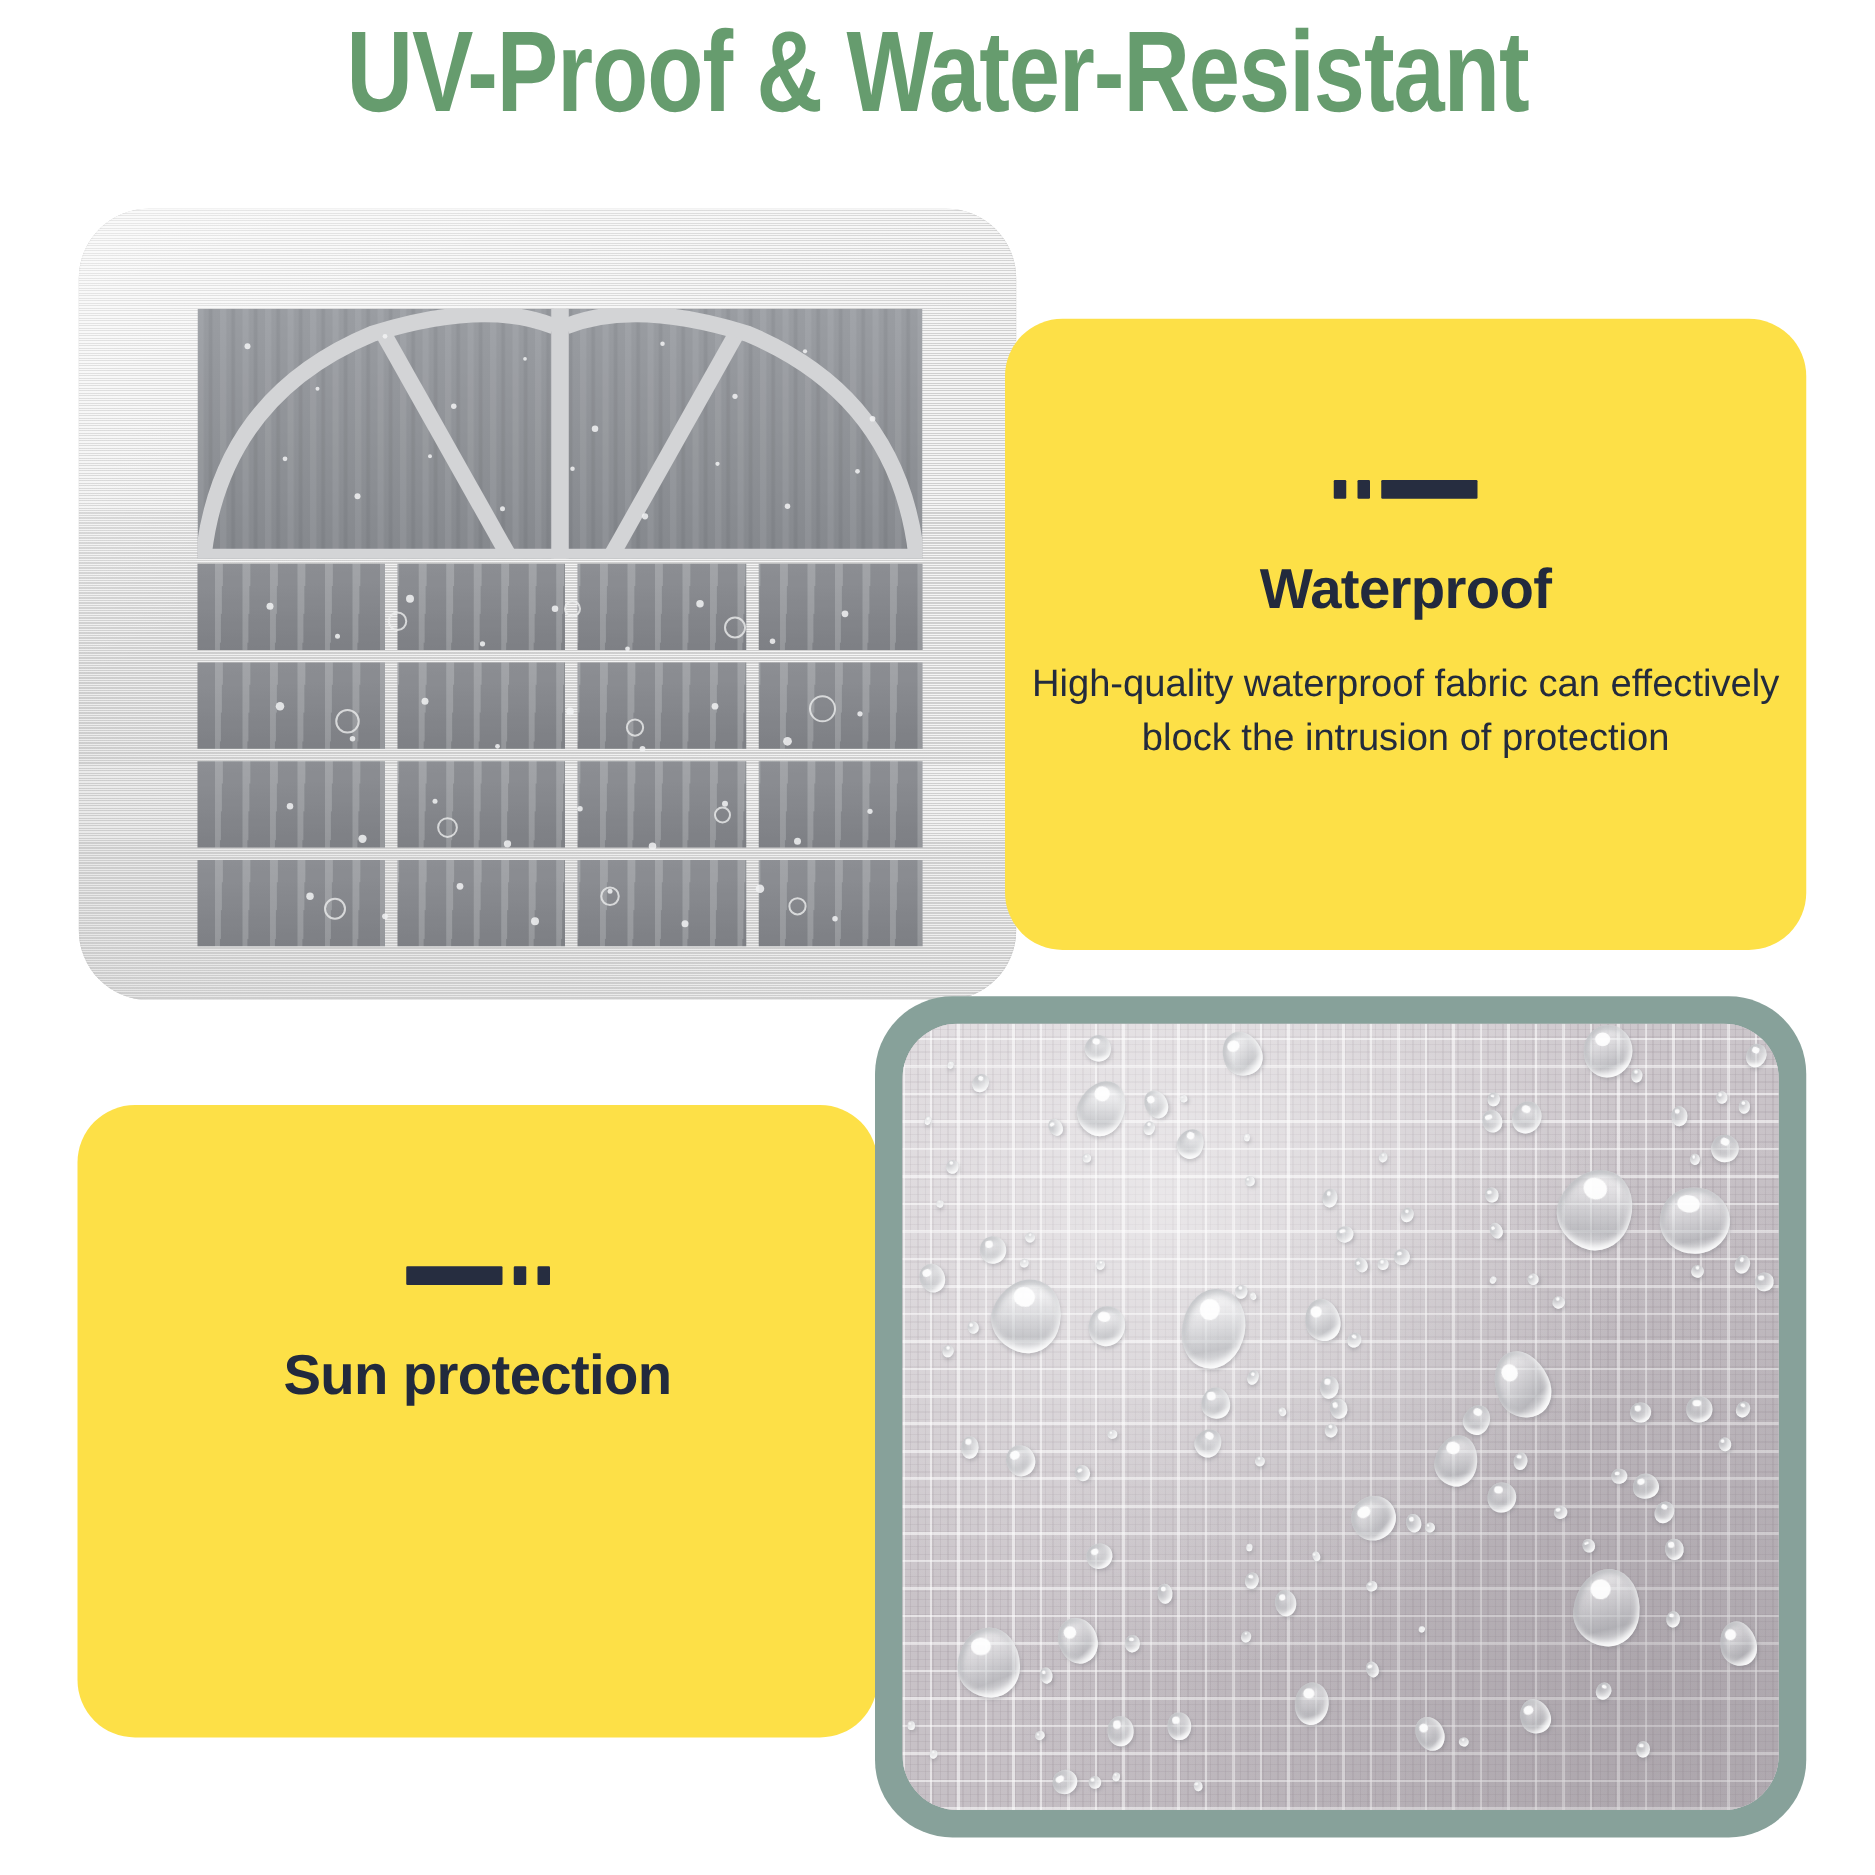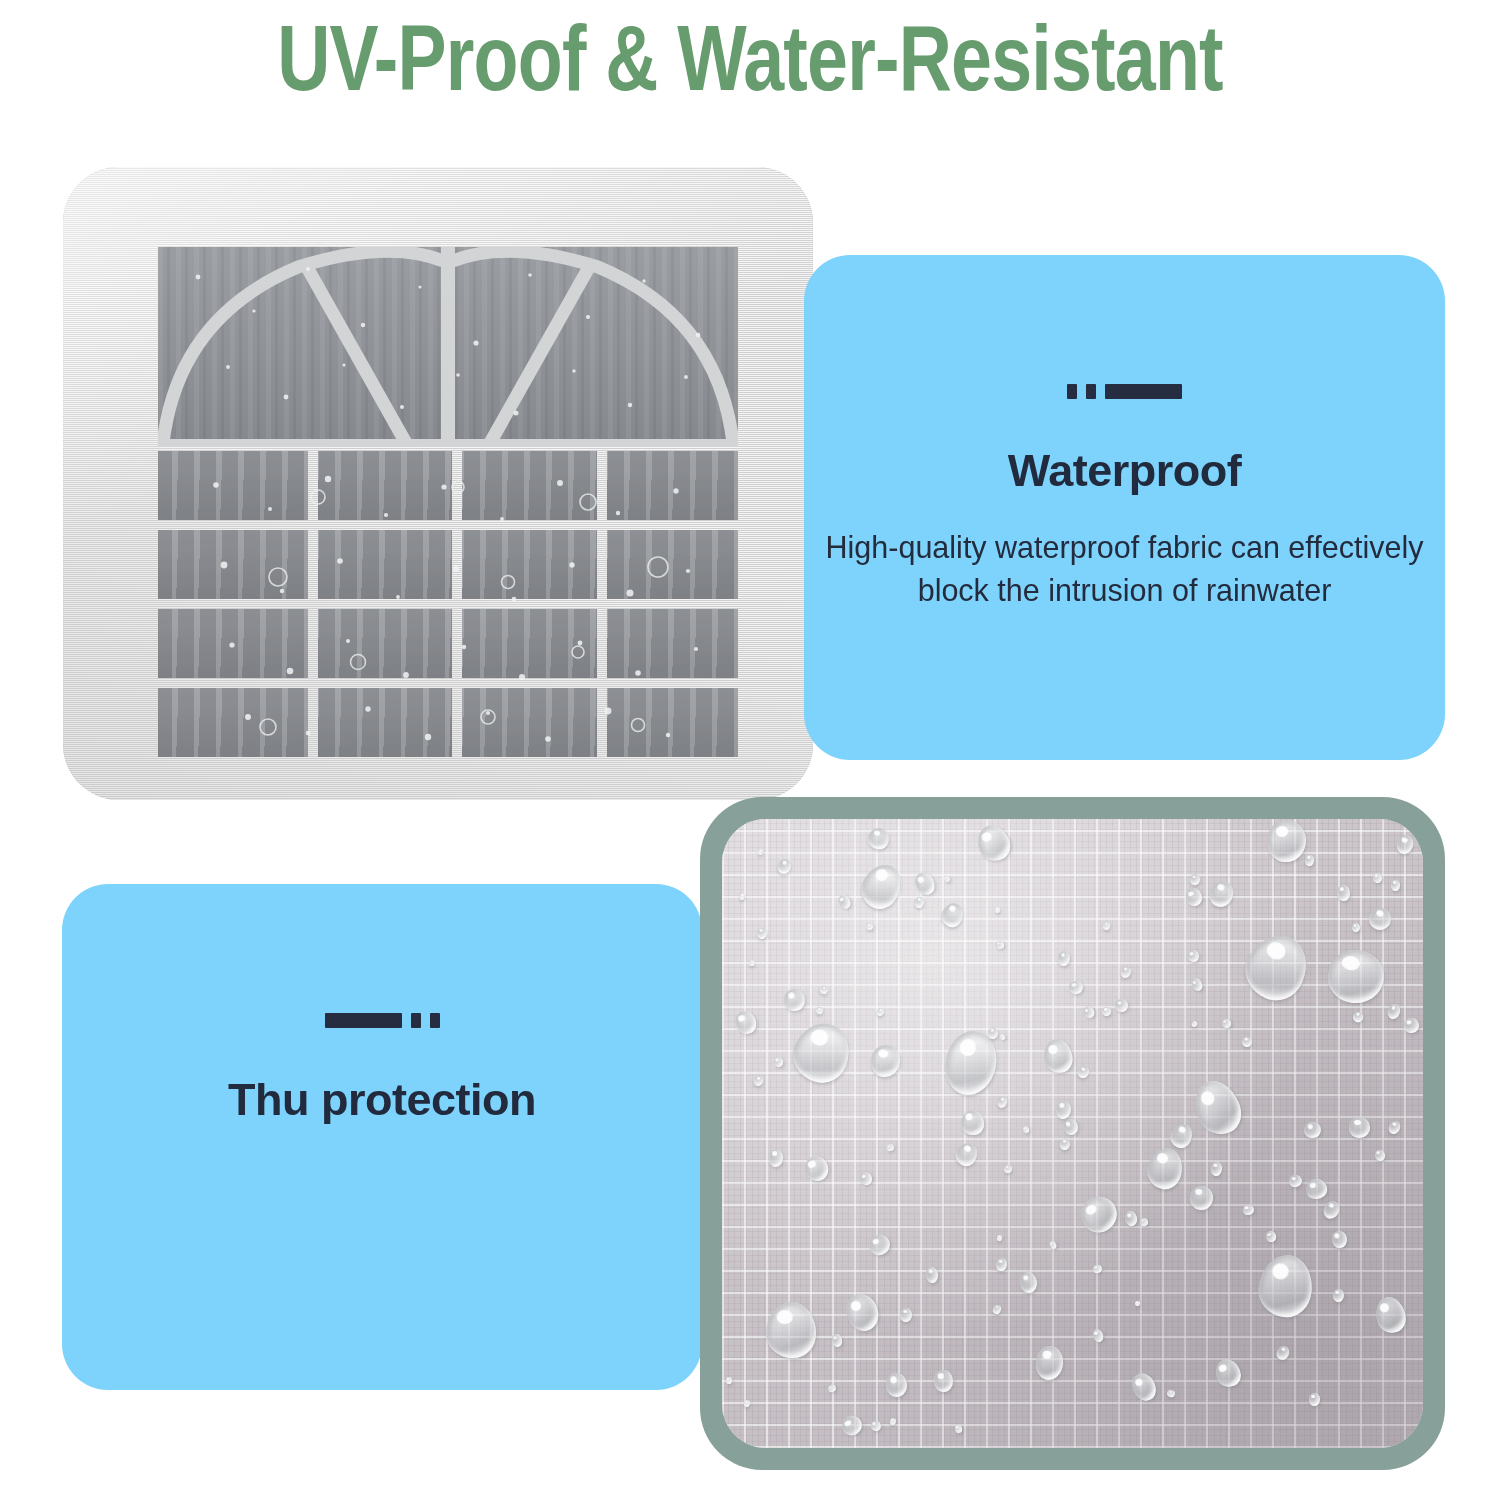--- a/index.html
+++ b/index.html
@@ -24,21 +24,21 @@
     transform:scaleX(0.80);
     transform-origin:50% 50%;
     white-space:nowrap;
     line-height:1.05;
   }
 
   
   .panel{position:absolute;box-sizing:border-box;}
 
   
-  .greencard{background:#7dd3fc;border-radius:46px;}
+  .greencard{background:#fde047;border-radius:46px;}
 
   
   #card-waterproof{left:804px;top:255px;width:641px;height:505px;}
   #card-sun{left:62px;top:884px;width:640px;height:506px;}
 
   .card-inner{
     position:absolute;left:0;right:0;top:0;bottom:0;
     display:flex;flex-direction:column;align-items:center;
     text-align:center;
   }
@@ -345,34 +345,34 @@
   <div class="panel greencard" id="card-waterproof">
     <div class="card-inner">
       <div class="marker">
         <i class="m-sq"></i>
         <span class="gap"></span>
         <i class="m-sq"></i>
         <span class="gap"></span>
         <i class="m-bar"></i>
       </div>
       <div class="card-title">Waterproof</div>
-      <div class="card-body">High-quality waterproof fabric can effectively block the intrusion of rainwater</div>
+      <div class="card-body">High-quality waterproof fabric can effectively block the intrusion of protection</div>
     </div>
   </div>
 
   <div class="panel greencard" id="card-sun">
     <div class="card-inner">
       <div class="marker">
         <i class="m-bar"></i>
         <span class="gap"></span>
         <i class="m-sq"></i>
         <span class="gap"></span>
         <i class="m-sq"></i>
       </div>
-      <div class="card-title">Thu protection</div>
+      <div class="card-title">Sun protection</div>
     </div>
   </div>
 
   <div class="panel" id="photo-drops">
     <div class="innerimg">
       <div class="ripstop"></div>
       <div class="shine"></div>
       <div class="drops" id="dropLayer">
           <div class="drop" style="left: 583.7px; top: 359.9px; width: 20.6px; height: 20px; transform: rotate(-16.6deg); border-radius: 52% 48% 46% 54% / 58% 56% 44% 42%;"></div>
           <div class="drop" style="left: 675.3px; top: 16px; width: 15.9px; height: 19.3px; transform: rotate(20.9deg);"></div>

